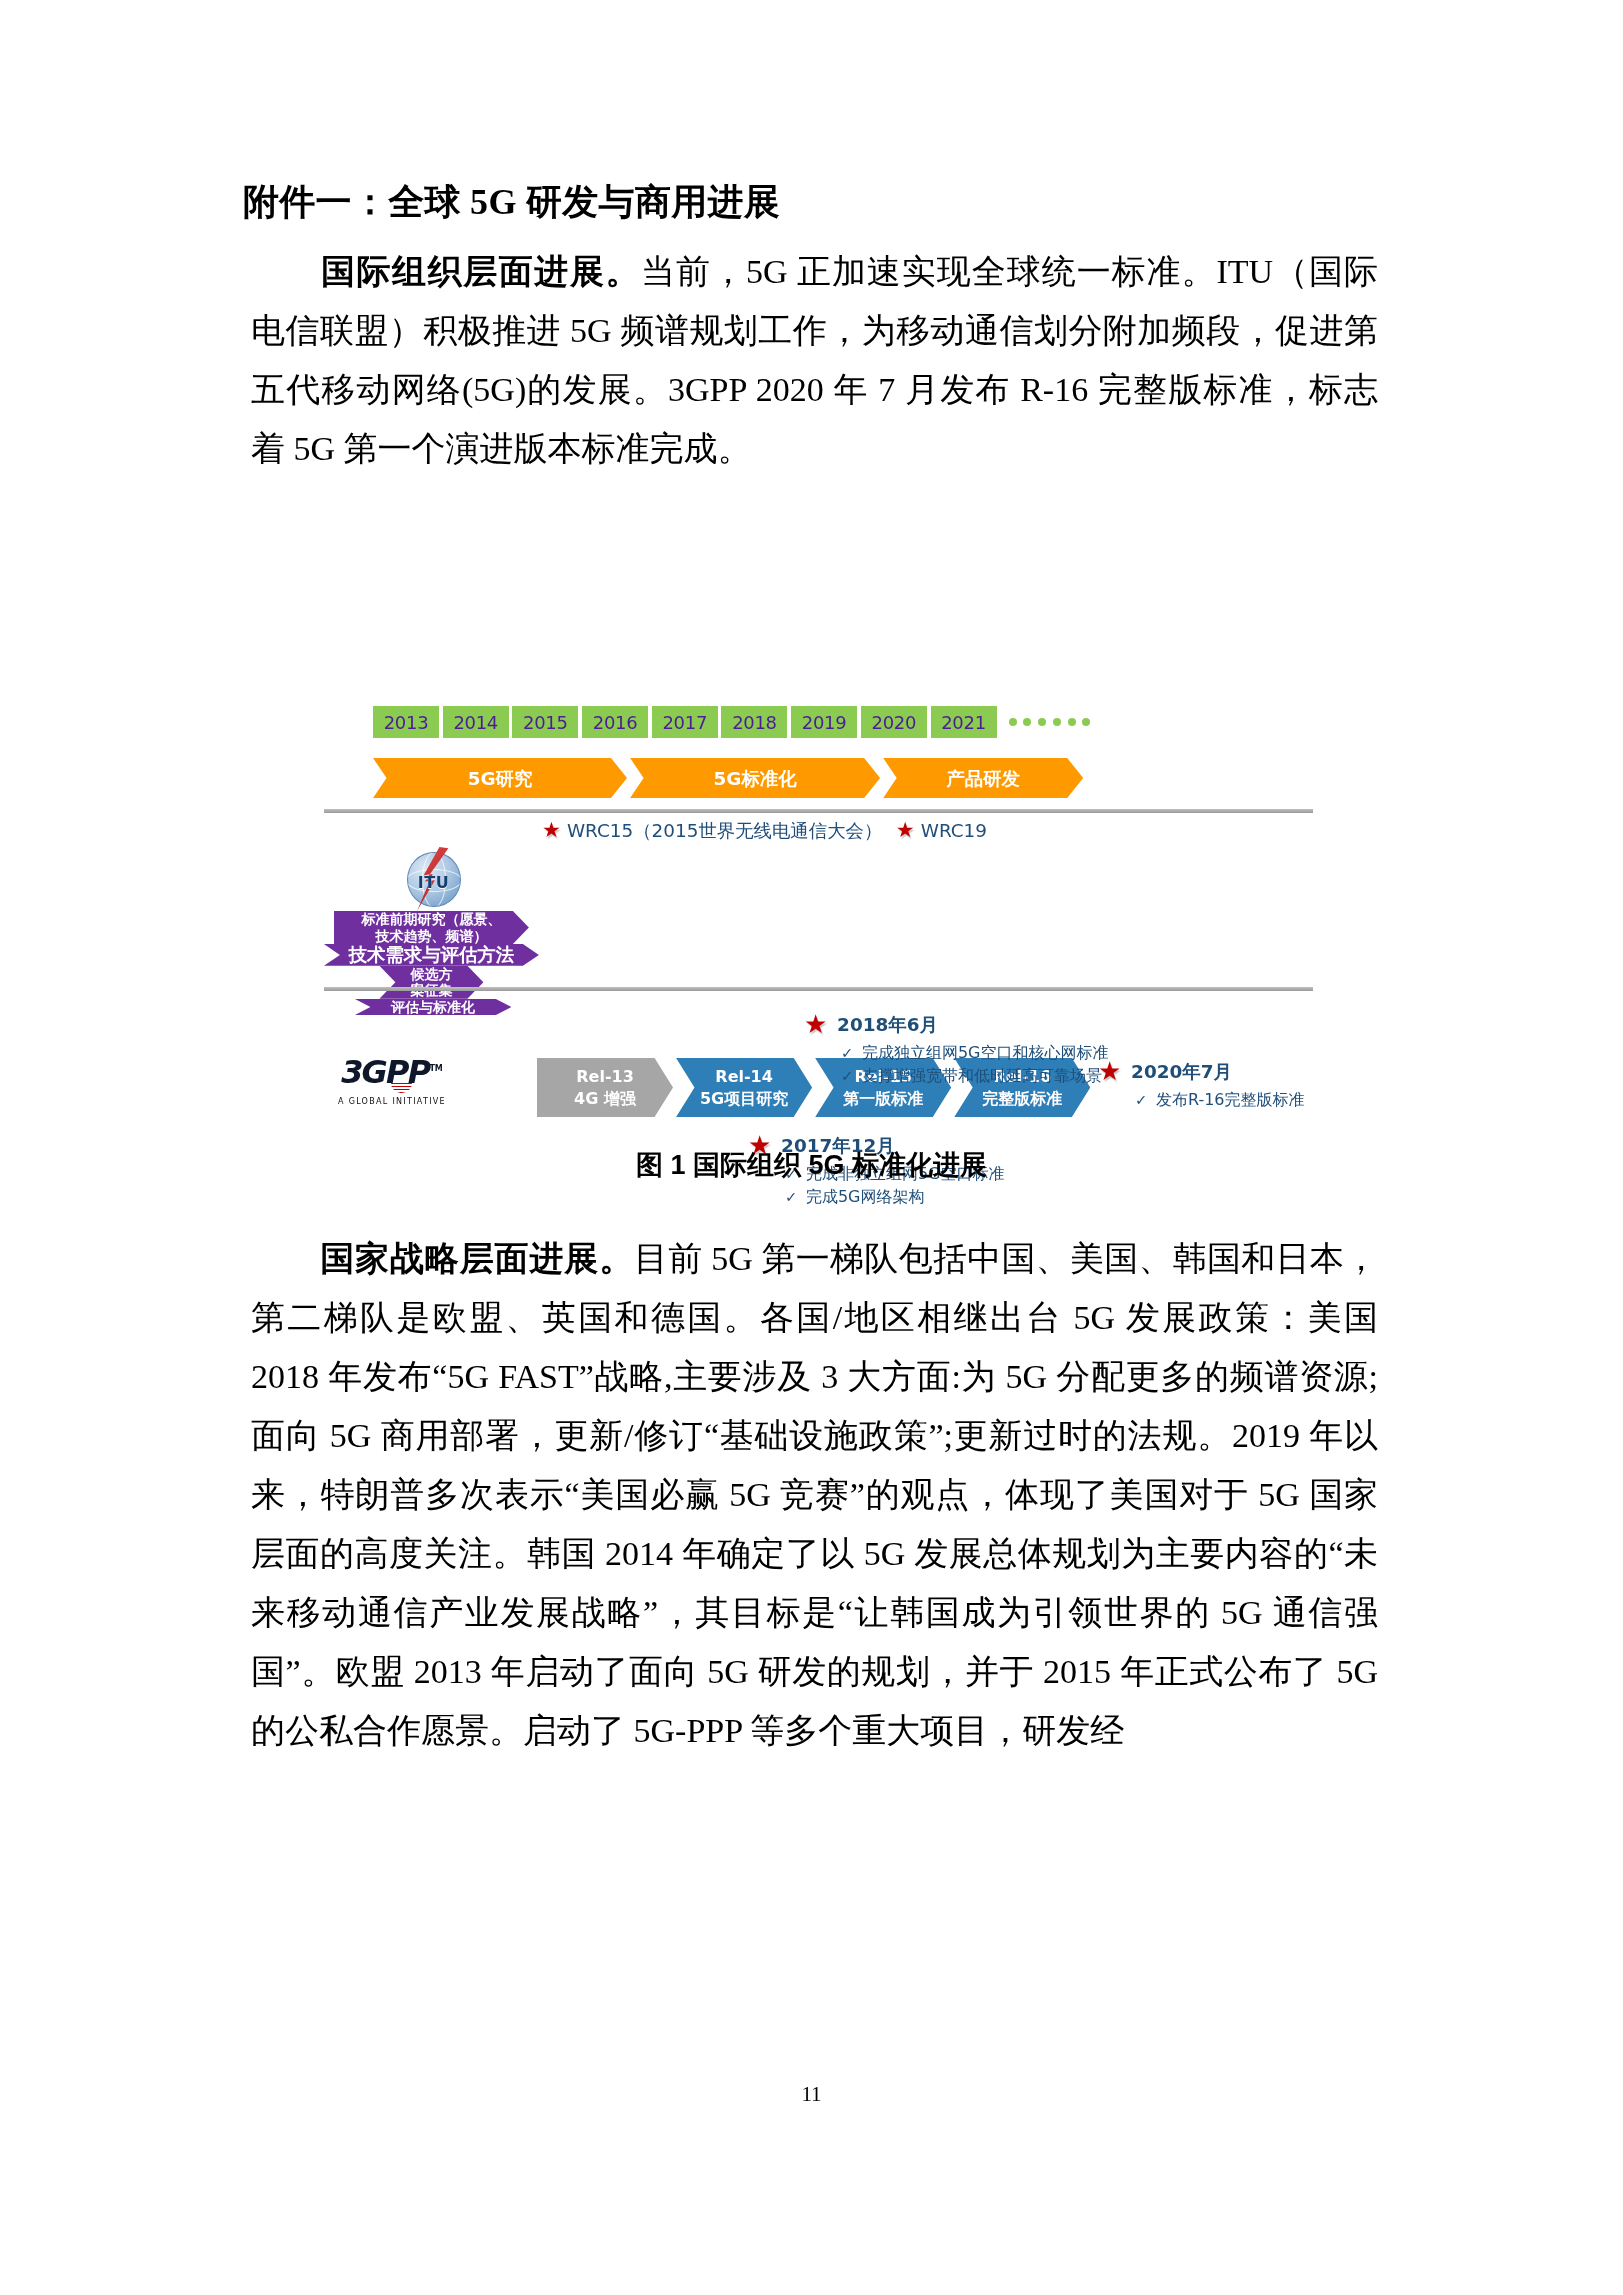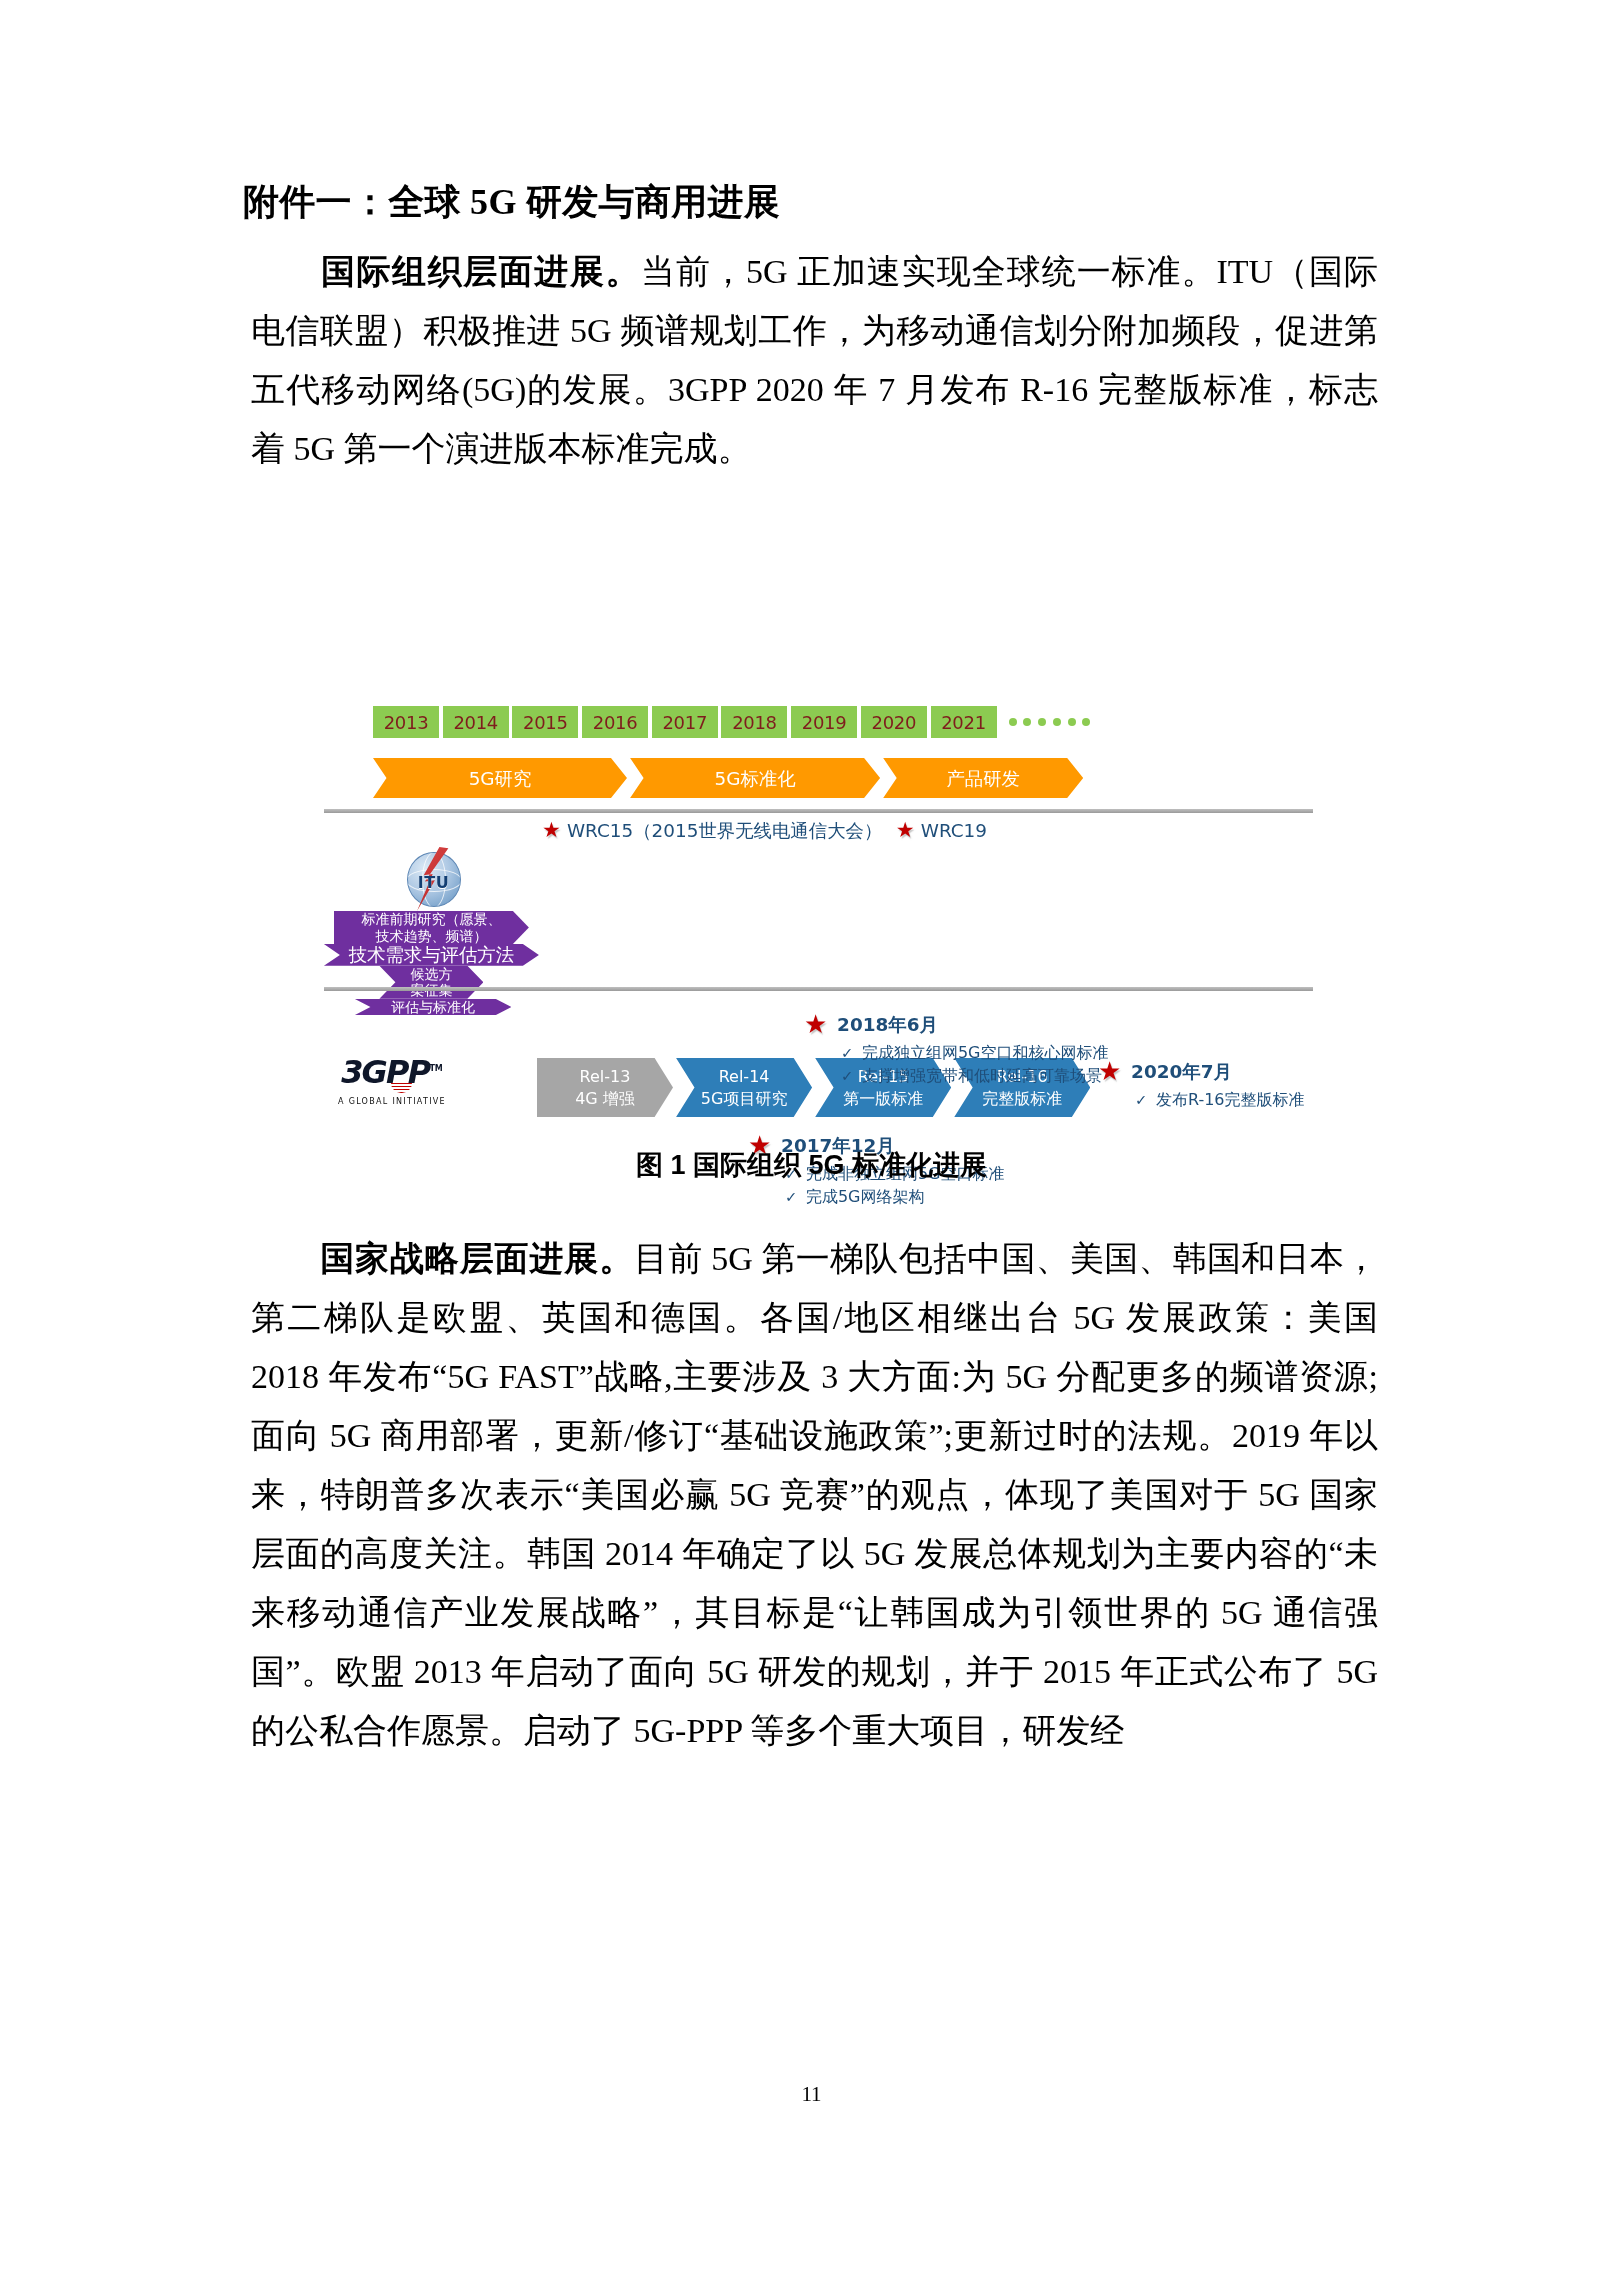--- a/index.html
+++ b/index.html
@@ -70,21 +70,21 @@
     left: 54px;
     top: 7.4px;
     display: flex;
     gap: 3.7px;
     align-items: center;
   }
   .year-box {
     width: 66px;
     height: 32px;
     background: #8CCB51;
-    color: #7f1d1d;
+    color: #4c1d95;
     font-family: "DejaVu Sans", sans-serif;
     font-size: 18px;
     font-weight: 500;
     display: flex;
     align-items: center;
     justify-content: center;
     letter-spacing: -0.3px;
   }
   .year-dots {
     display: flex;
@@ -109,21 +109,21 @@
     align-items: stretch;
     height: 40px;
   }
   .chev {
     position: relative;
     color: #ffffff;
     font-family: "DejaVu Sans", sans-serif;
     display: flex;
     align-items: center;
     justify-content: center;
-    font-weight: 400;
+    font-weight: 700;
   }
   .chev.orange { background: #FF9900; font-size: 18.4px; }
   .chev.orange.first {
     width: 254px;
     clip-path: polygon(0 0, calc(100% - 16px) 0, 100% 50%, calc(100% - 16px) 100%, 0 100%, 13.5px 50%);
     margin-right: 3.1px;
   }
   .chev.orange.mid {
     width: 250px;
     clip-path: polygon(0 0, calc(100% - 16px) 0, 100% 50%, calc(100% - 16px) 100%, 0 100%, 13.5px 50%);

